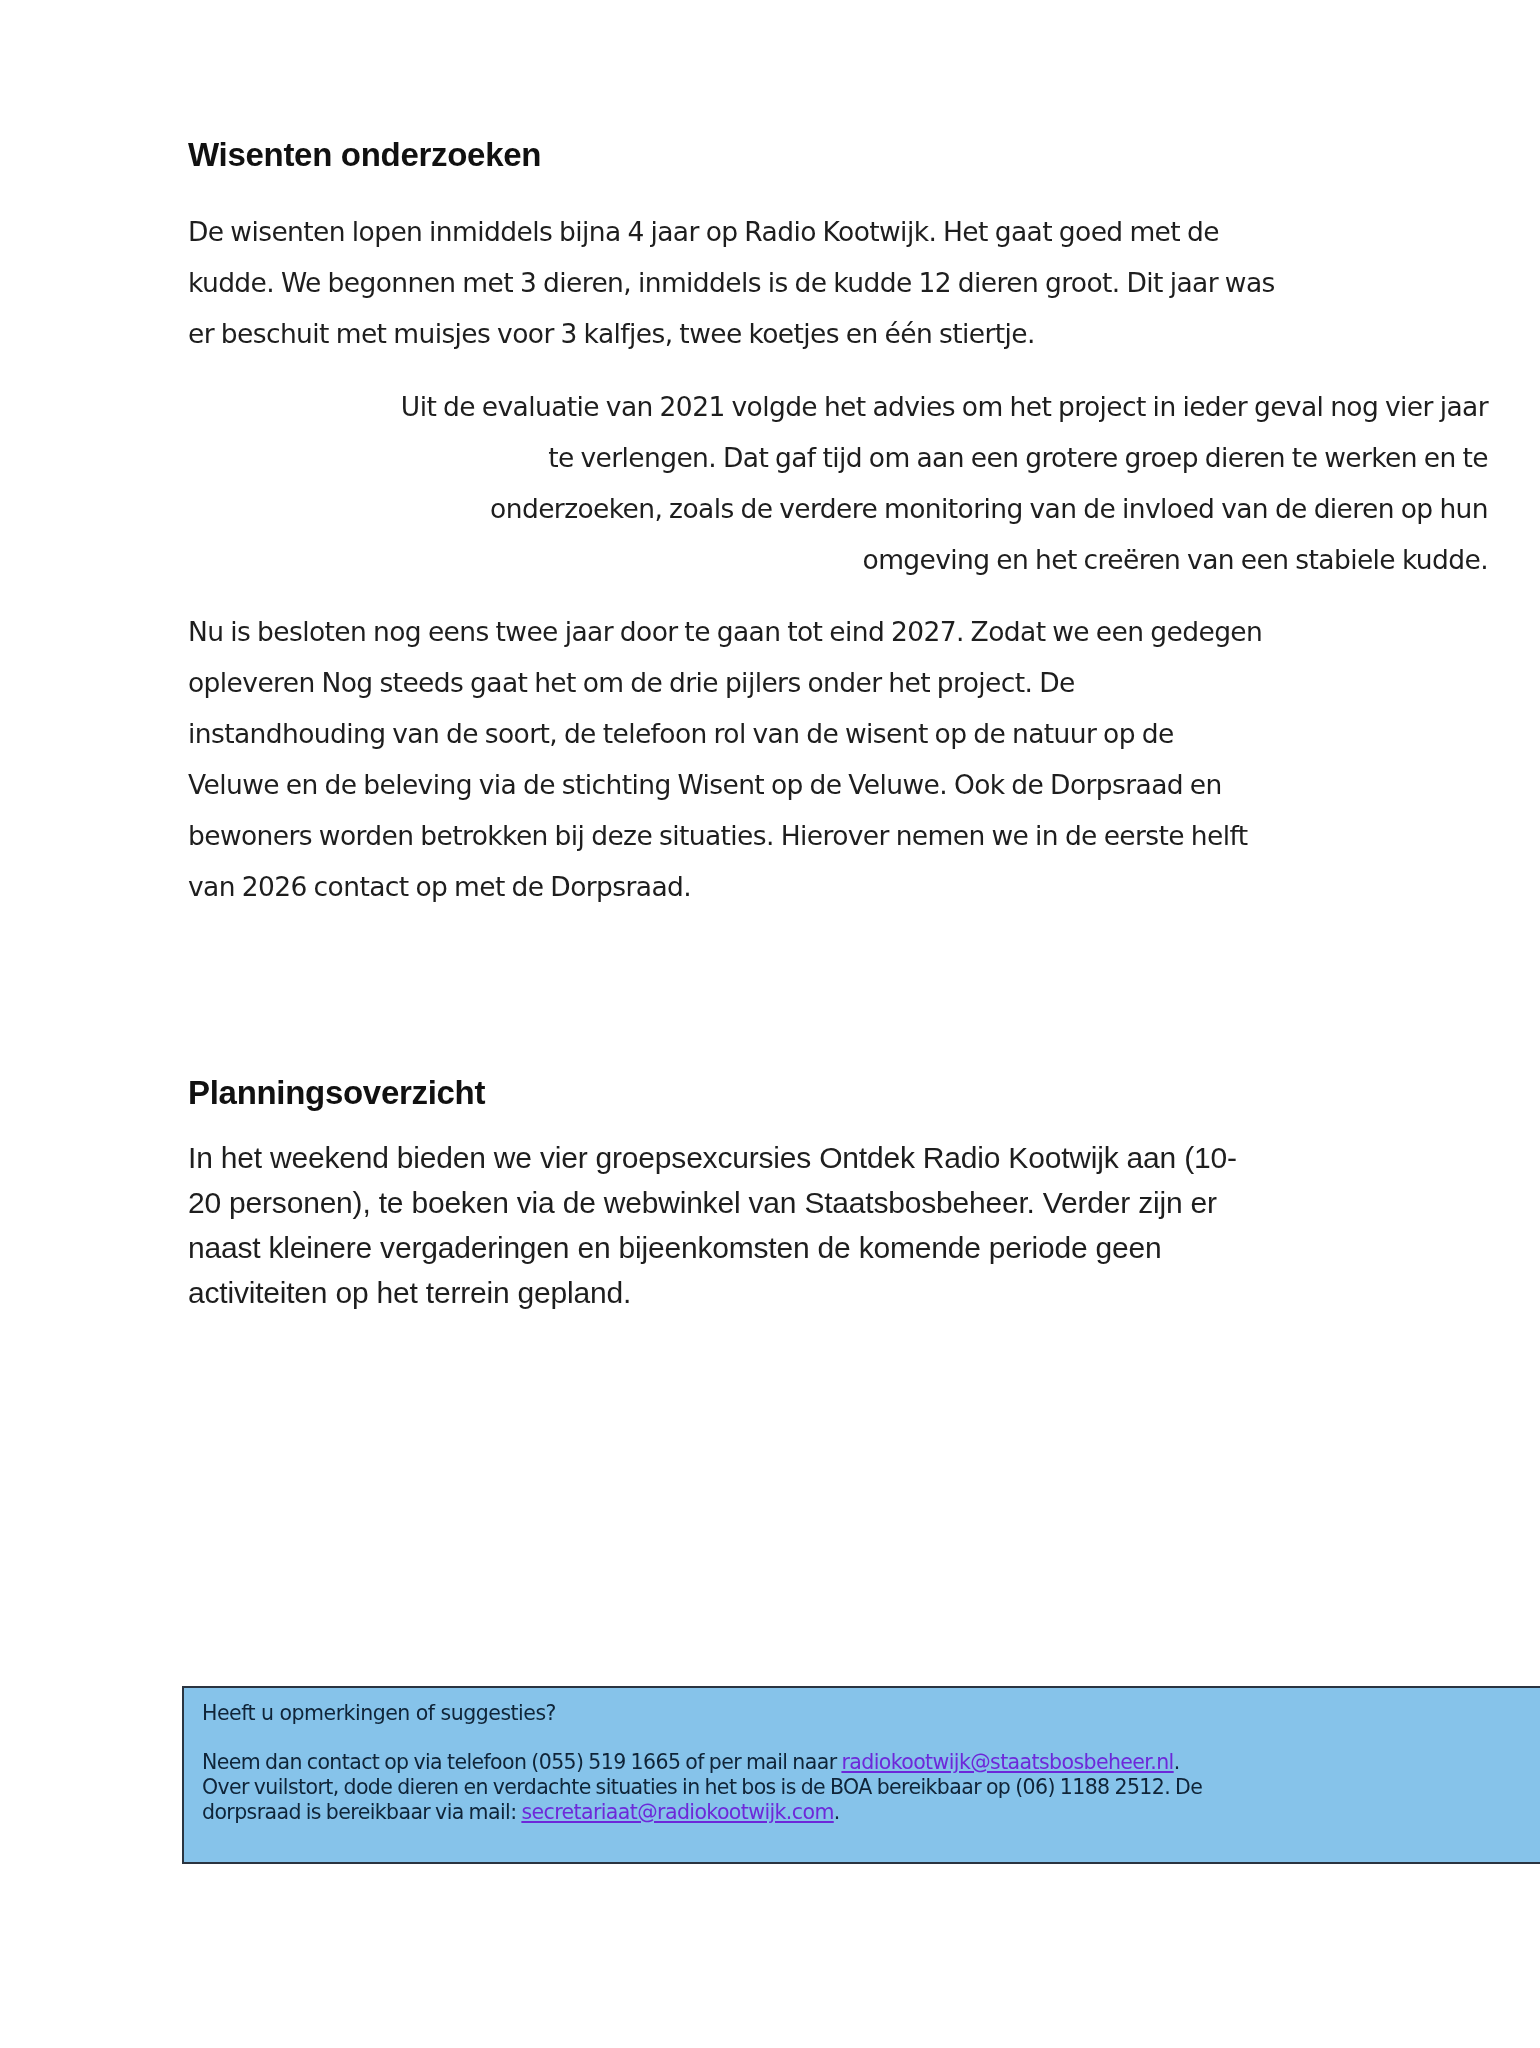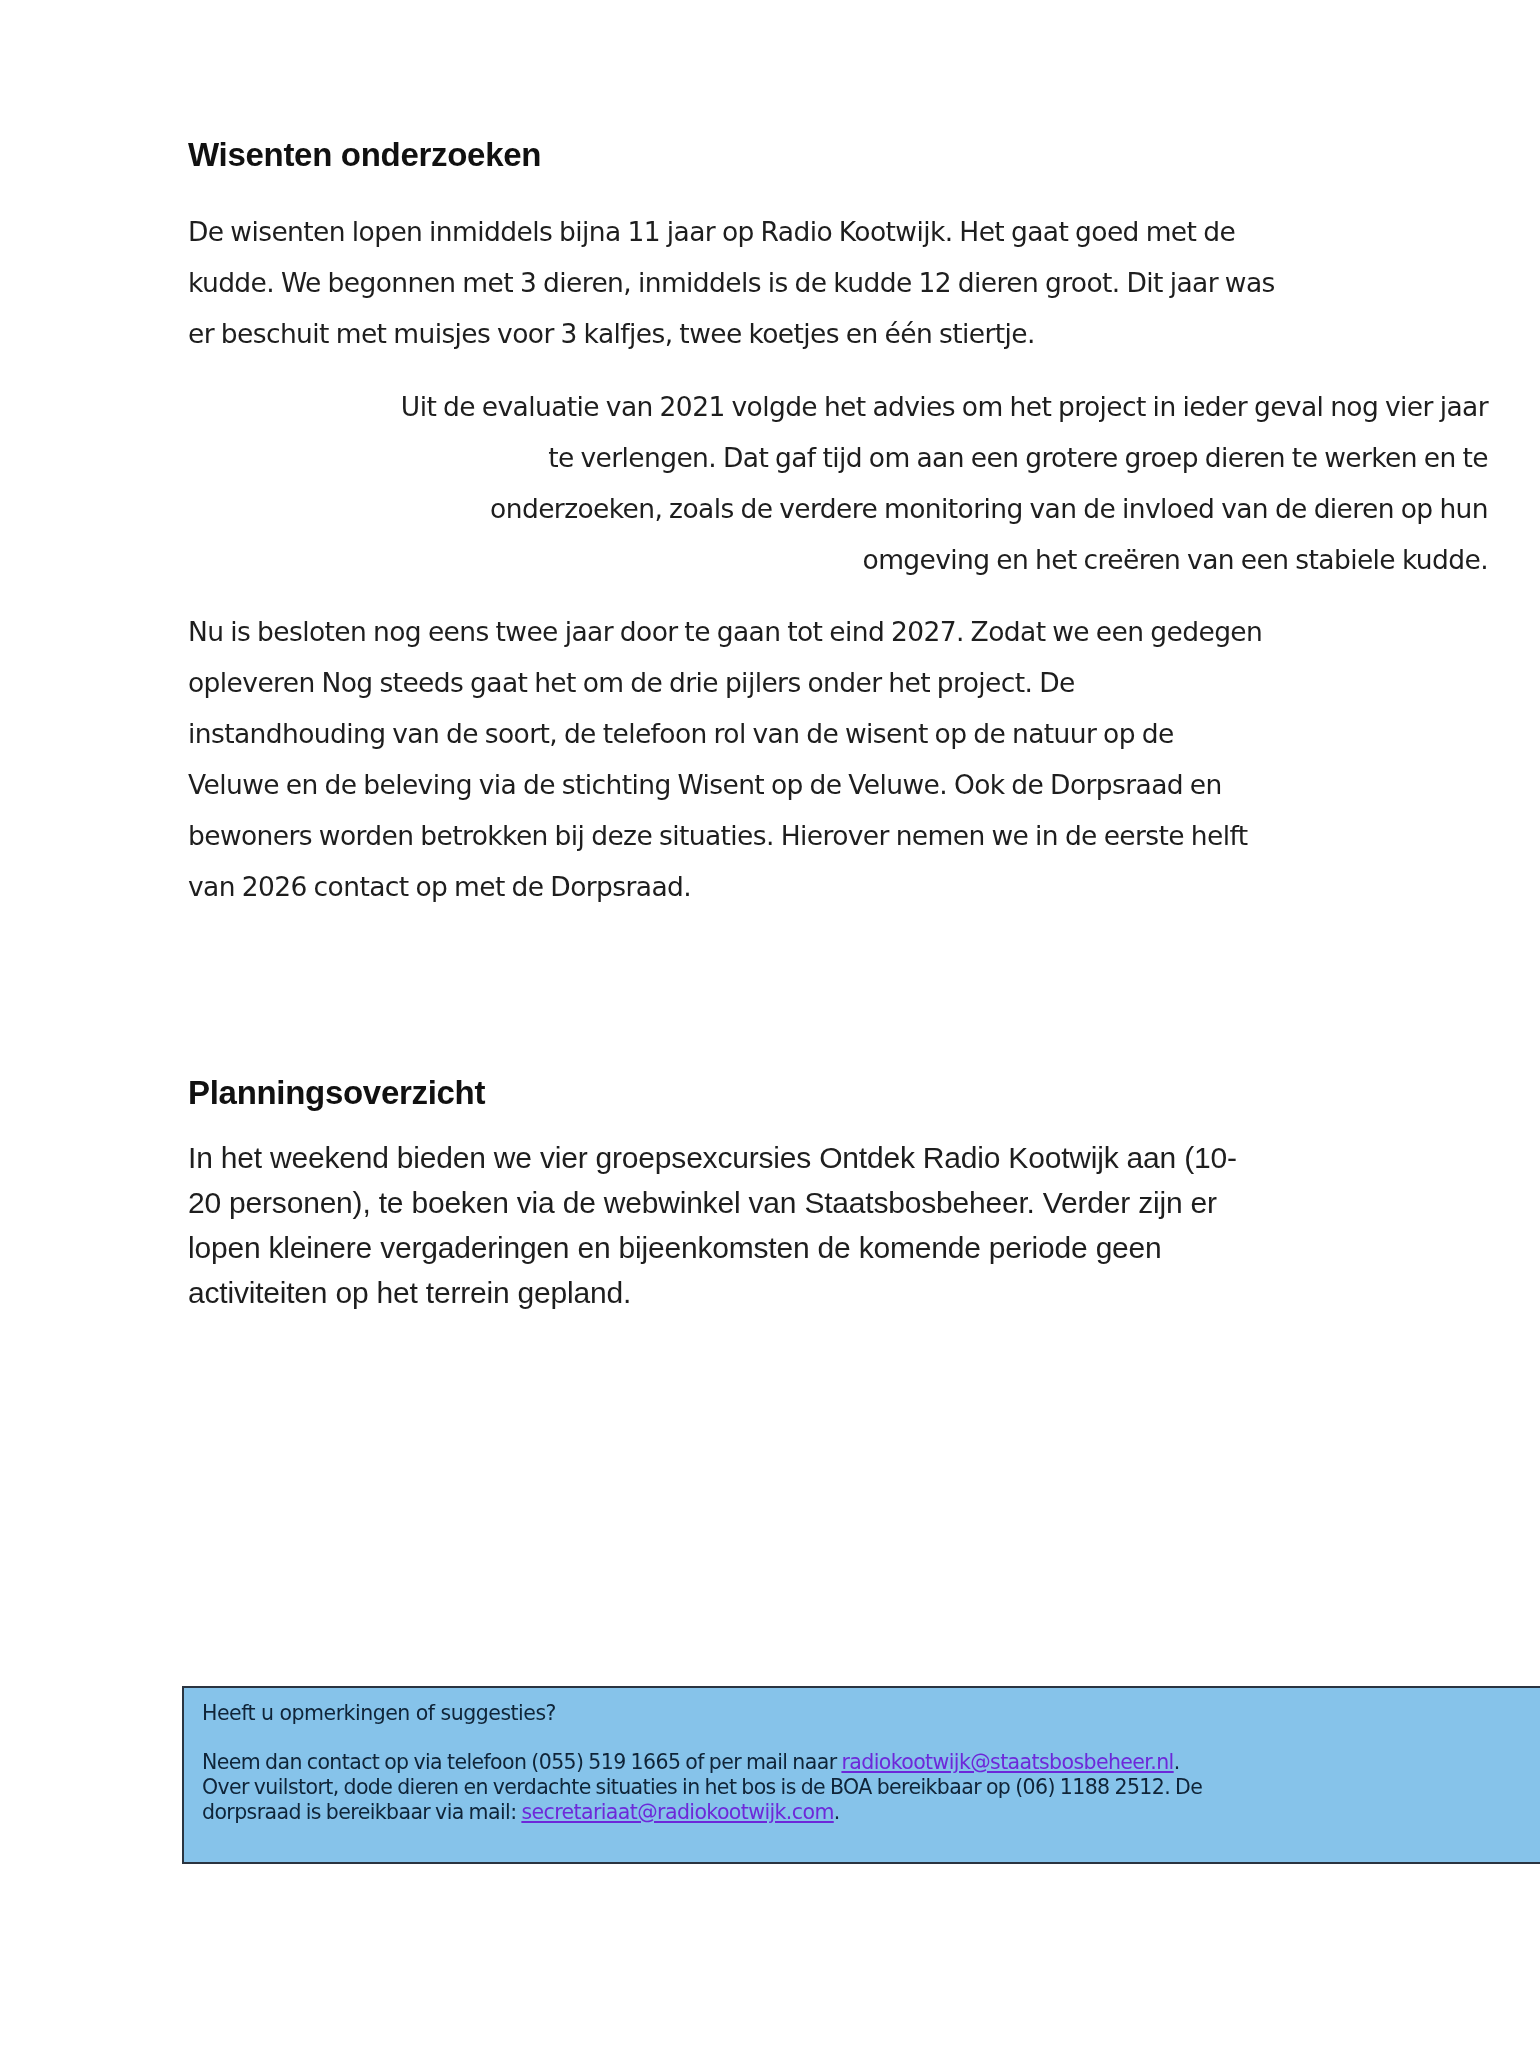--- a/index.html
+++ b/index.html
@@ -102,21 +102,21 @@
     }
   </style>
 </head>
 <body>
 
 <div class="page">
 
   <div class="heading" style="top:135px;">Wisenten onderzoeken</div>
 
   <div class="para" style="top:206px;">
-    <span class="line">De wisenten lopen inmiddels bijna 11 jaar op Radio Kootwijk. Het gaat goed met de</span>
+    <span class="line">De wisenten lopen inmiddels bijna 4 jaar op Radio Kootwijk. Het gaat goed met de</span>
     <span class="line">kudde. We begonnen met 3 dieren, inmiddels is de kudde 12 dieren groot. Dit jaar was</span>
     <span class="line">er beschuit met muisjes voor 3 kalfjes, twee koetjes en één stiertje.</span>
   </div>
 
   <div class="para" style="top:381px;text-align:right;">
     <span class="line">Uit de evaluatie van 2021 volgde het advies om het project in ieder geval nog vier jaar</span>
     <span class="line">te verlengen. Dat gaf tijd om aan een grotere groep dieren te werken en te</span>
     <span class="line">onderzoeken, zoals de verdere monitoring van de invloed van de dieren op hun</span>
     <span class="line">omgeving en het creëren van een stabiele kudde.</span>
   </div>
@@ -128,21 +128,21 @@
     <span class="line">Veluwe en de beleving via de stichting Wisent op de Veluwe. Ook de Dorpsraad en</span>
     <span class="line">bewoners worden betrokken bij deze situaties. Hierover nemen we in de eerste helft</span>
     <span class="line">van 2026 contact op met de Dorpsraad.</span>
   </div>
 
   <div class="heading" style="top:1073px;">Planningsoverzicht</div>
 
   <div class="para2" style="top:1135px;">
     <span class="line">In het weekend bieden we vier groepsexcursies Ontdek Radio Kootwijk aan (10-</span>
     <span class="line">20 personen), te boeken via de webwinkel van Staatsbosbeheer. Verder zijn er</span>
-    <span class="line">lopen kleinere vergaderingen en bijeenkomsten de komende periode geen</span>
+    <span class="line">naast kleinere vergaderingen en bijeenkomsten de komende periode geen</span>
     <span class="line">activiteiten op het terrein gepland.</span>
   </div>
 
   <div class="contact-box">
     <div class="contact-title">Heeft u opmerkingen of suggesties?</div>
     <div class="contact-body">
       <span class="line">
         <span>Neem dan contact op via telefoon (055) 519 1665 of per mail naar </span><a class="mail-link">radiokootwijk@staatsbosbeheer.nl</a><span>.</span>
       </span>
       <span class="line">Over vuilstort, dode dieren en verdachte situaties in het bos is de BOA bereikbaar op (06) 1188 2512. De</span>

